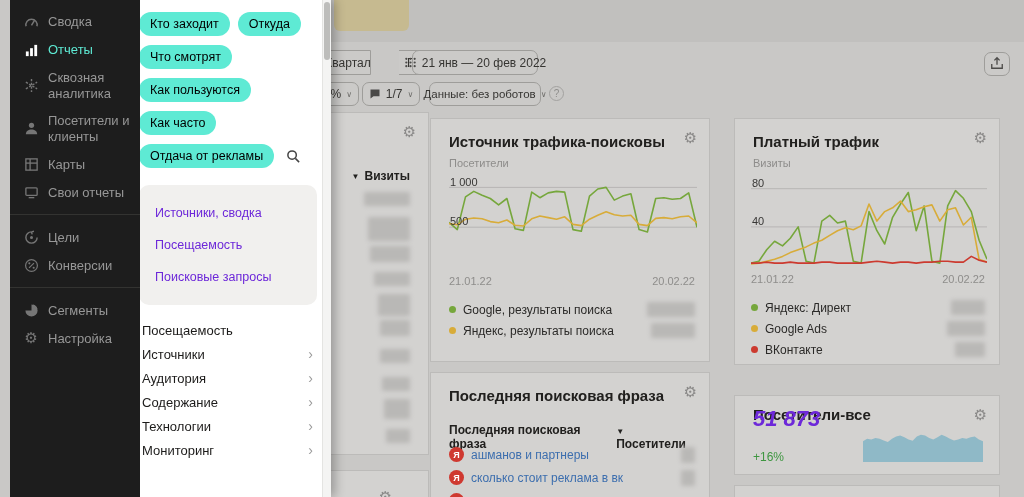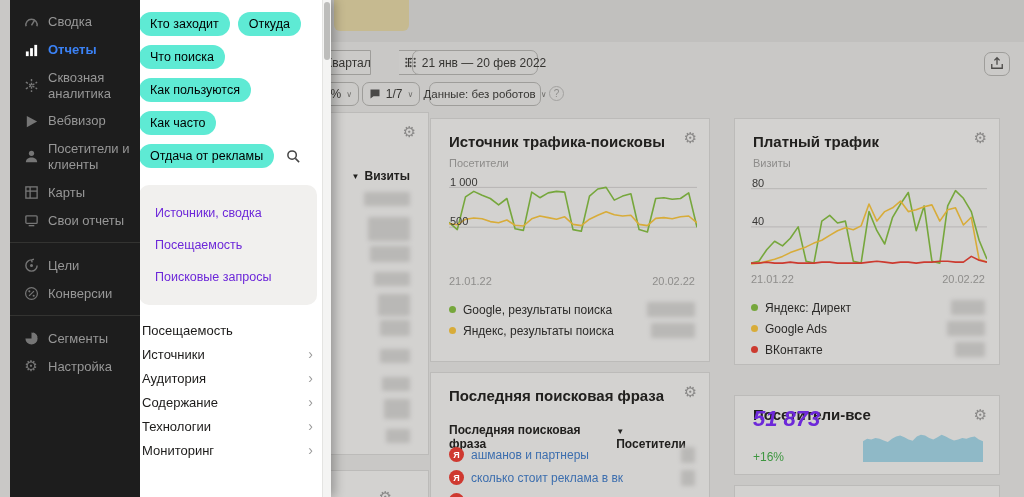--- a/index.html
+++ b/index.html
@@ -4,21 +4,21 @@
 <style>
   html,body{margin:0;padding:0;}
   body{width:1024px;height:497px;overflow:hidden;font-family:"Liberation Sans",sans-serif;background:#c9c8c6;}
   .app{position:relative;width:1024px;height:497px;overflow:hidden;}
 
   
   .sidebar{position:absolute;left:10px;top:0;width:130px;height:100%;background:#1d1d1d;box-sizing:border-box;padding-top:8px;z-index:3;}
   .nav-item{display:flex;align-items:center;gap:9px;padding:6px 6px 6px 13px;color:#979797;font-size:13px;cursor:pointer;}
   .nav-icon{width:16px;height:16px;color:#767676;flex:none;display:flex;align-items:center;justify-content:center;}
   .nav-icon svg{width:15px;height:15px;display:block;}
-  .nav-item.active{color:#3b82f6;font-weight:bold;align-items:flex-end;}
+  .nav-item.active{color:#5eead4;font-weight:normal;align-items:flex-end;}
   .nav-item.active .nav-icon{color:#ffffff;}
   .nav-label{line-height:1.2;}
   .nav-divider{height:1px;background:#333331;margin:8px 0;}
 
   
   .flyout{position:absolute;left:130px;top:0;width:201px;height:100%;background:#ffffff;box-shadow:4px 0 10px rgba(0,0,0,.28);box-sizing:border-box;padding:12px 0 0 9px;z-index:2;}
   .chips{display:flex;flex-wrap:wrap;gap:9px 8px;width:178px;align-items:center;}
   .chip{background:#5eead4;border-radius:14px;padding:5px 11px;font-size:12.5px;color:#000;white-space:nowrap;cursor:pointer;}
   .chip.active{background:#ffcc00;}
   .chip-search{background:transparent;padding:3px 4px;display:flex;cursor:pointer;}
@@ -113,28 +113,20 @@
           <svg viewBox="0 0 16 16" stroke="currentColor" stroke-width="1.5" stroke-dasharray="2.5 1.5">
             <line x1="8" y1="1" x2="8" y2="15"></line>
             <line x1="2" y1="4.5" x2="14" y2="11.5"></line>
             <line x1="2" y1="11.5" x2="14" y2="4.5"></line>
           </svg>
         </span>
       <span class="nav-label">Сквозная аналитика</span>
     </div>
     <div class="nav-item">
       <span class="nav-icon">
-          <svg viewBox="0 0 16 16">
-            <path d="M3 2l11 6-11 6z" fill="currentColor"></path>
-          </svg>
-        </span>
-      <span class="nav-label">Вебвизор</span>
-    </div>
-    <div class="nav-item">
-      <span class="nav-icon">
           <svg viewBox="0 0 16 16" fill="currentColor">
             <circle cx="8" cy="4.6" r="2.8"></circle>
             <path d="M2 14c0-3.3 2.7-5 6-5s6 1.7 6 5z"></path>
           </svg>
         </span>
       <span class="nav-label">Посетители и клиенты</span>
     </div>
     <div class="nav-item">
       <span class="nav-icon">
           <svg viewBox="0 0 16 16" fill="none" stroke="currentColor" stroke-width="1.4">
@@ -189,21 +181,21 @@
     <div class="nav-item">
       <span class="nav-icon" style="font-size:15px;">⚙</span>
       <span class="nav-label">Настройка</span>
     </div>
   </aside>
 
   <div class="flyout">
     <div class="chips">
       <span class="chip">Кто заходит</span>
       <span class="chip">Откуда</span>
-      <span class="chip">Что поиска</span>
+      <span class="chip">Что смотрят</span>
       <span class="chip">Как пользуются</span>
       <span class="chip">Как часто</span>
       <span class="chip">Отдача от рекламы</span>
       <span class="chip-search">
           <svg viewBox="0 0 16 16" fill="none" stroke="#444" stroke-width="1.6">
             <circle cx="6.5" cy="6.5" r="4.5"></circle>
             <line x1="10" y1="10" x2="14" y2="14"></line>
           </svg>
         </span>
     </div>

